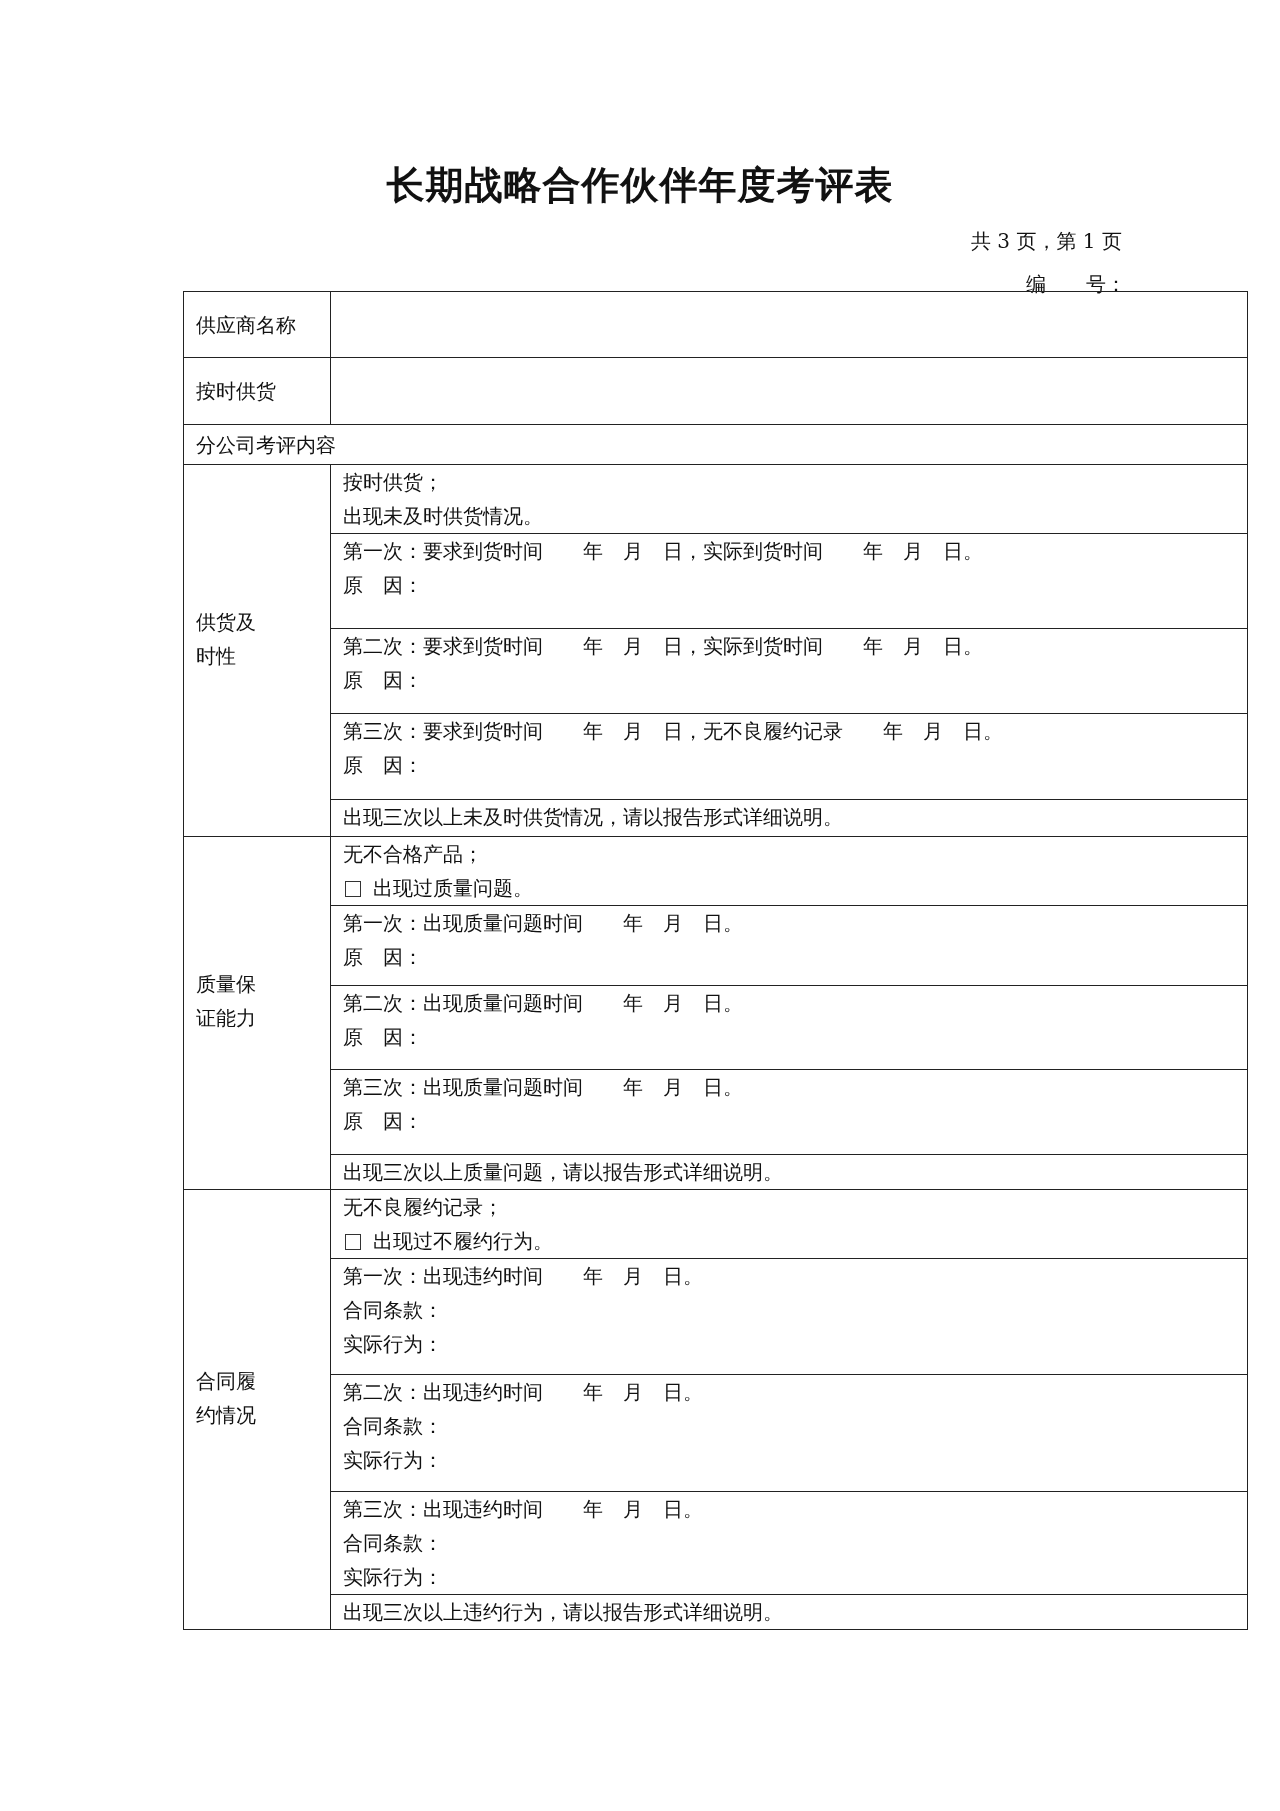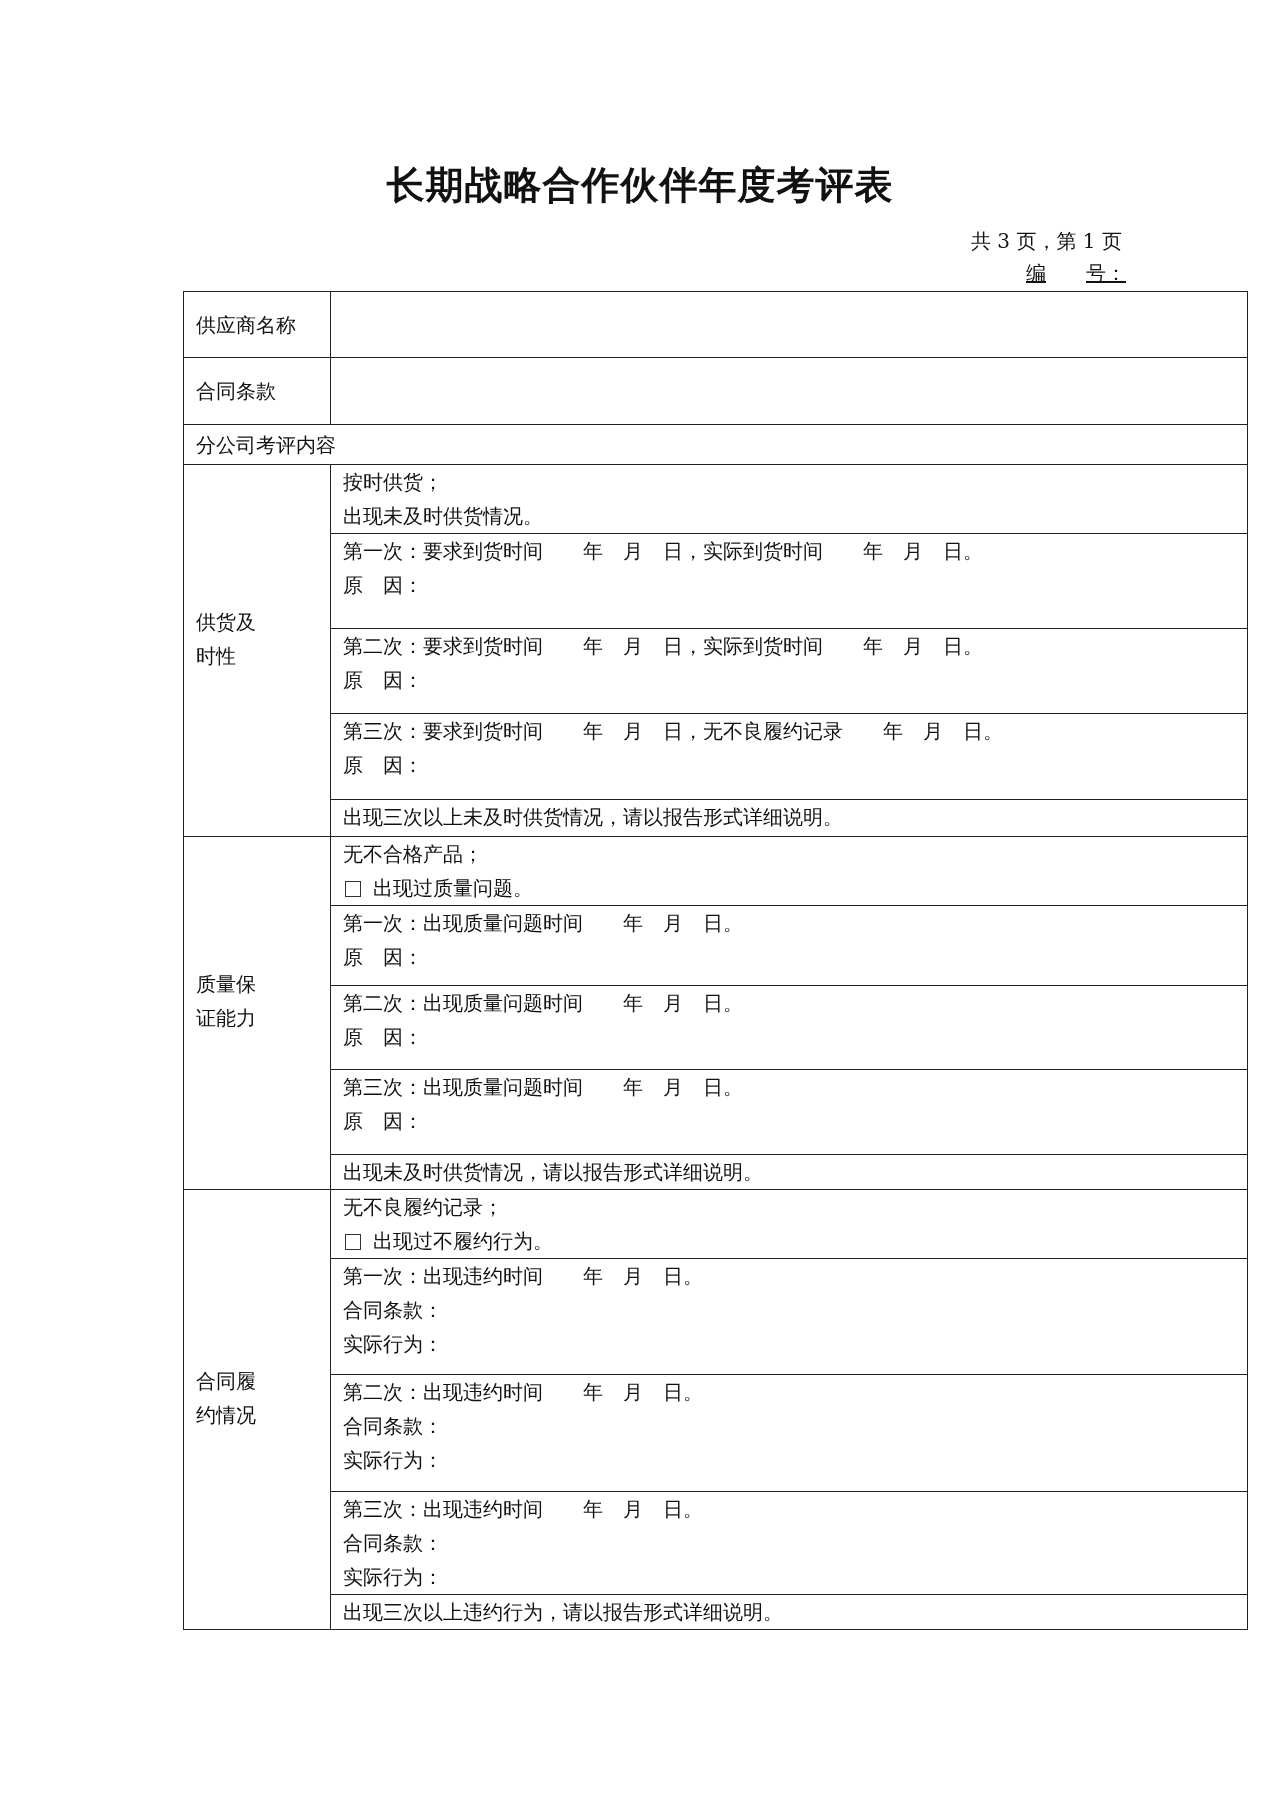--- a/index.html
+++ b/index.html
@@ -8,21 +8,21 @@
     font-family: "DejaVu Serif", "Liberation Serif", serif;
     color: #111111;
   }
   .title {
     position: absolute; left: 0; width: 1280px; top: 160px;
     text-align: center; font-size: 38px; font-weight: 700; letter-spacing: 1px;
     box-sizing: border-box;
   }
   .meta { position: absolute; font-size: 20px; margin-left: 36px; }
   .meta.page { left: 935px; top: 228px; }
-  .meta.num { left: 990px; top: 260px; text-decoration: underline; }
+  .meta.num { left: 990px; top: 271px; }
   .meta.num .gap { display: inline-block; width: 40px; }
   .tbl {
     position: absolute; left: 183px; top: 291px; width: 1065px;
     border-collapse: collapse; table-layout: fixed;
     font-size: 20px;
   }
   .tbl td {
     border: 1.5px solid #222222; padding: 0 12px; vertical-align: top;
     line-height: 34px;
   }
@@ -47,21 +47,21 @@
       <col class="c1">
       <col>
     </colgroup>
 
   <tbody>
       <tr style="height:66px">
     <td class="label">供应商名称</td>
     <td class="label"></td>
   </tr>
   <tr style="height:67px">
-    <td class="label">合同条款</td>
+    <td class="label">按时供货</td>
     <td class="label"></td>
   </tr>
   <tr style="height:40px">
     <td colspan="2" class="label">分公司考评内容</td>
   </tr>
 
   <tr style="height:69px">
     <td rowspan="5" class="sec-label">
       <span class="line">供货及</span>
       <span class="line">时性</span>
@@ -115,21 +115,21 @@
       <span class="line">原　因：</span>
     </td>
   </tr>
   <tr style="height:85px">
     <td>
       <span class="line">第三次：出现质量问题时间　　年　月　日。</span>
       <span class="line">原　因：</span>
     </td>
   </tr>
   <tr style="height:35px">
-    <td>出现未及时供货情况，请以报告形式详细说明。</td>
+    <td>出现三次以上质量问题，请以报告形式详细说明。</td>
   </tr>
 
   <tr style="height:69px">
     <td rowspan="5" class="sec-label">
       <span class="line">合同履</span>
       <span class="line">约情况</span>
     </td>
     <td>
       <span class="line">无不良履约记录；</span>
       <span class="line"><span class="cb"></span><span>出现过不履约行为。</span></span>

